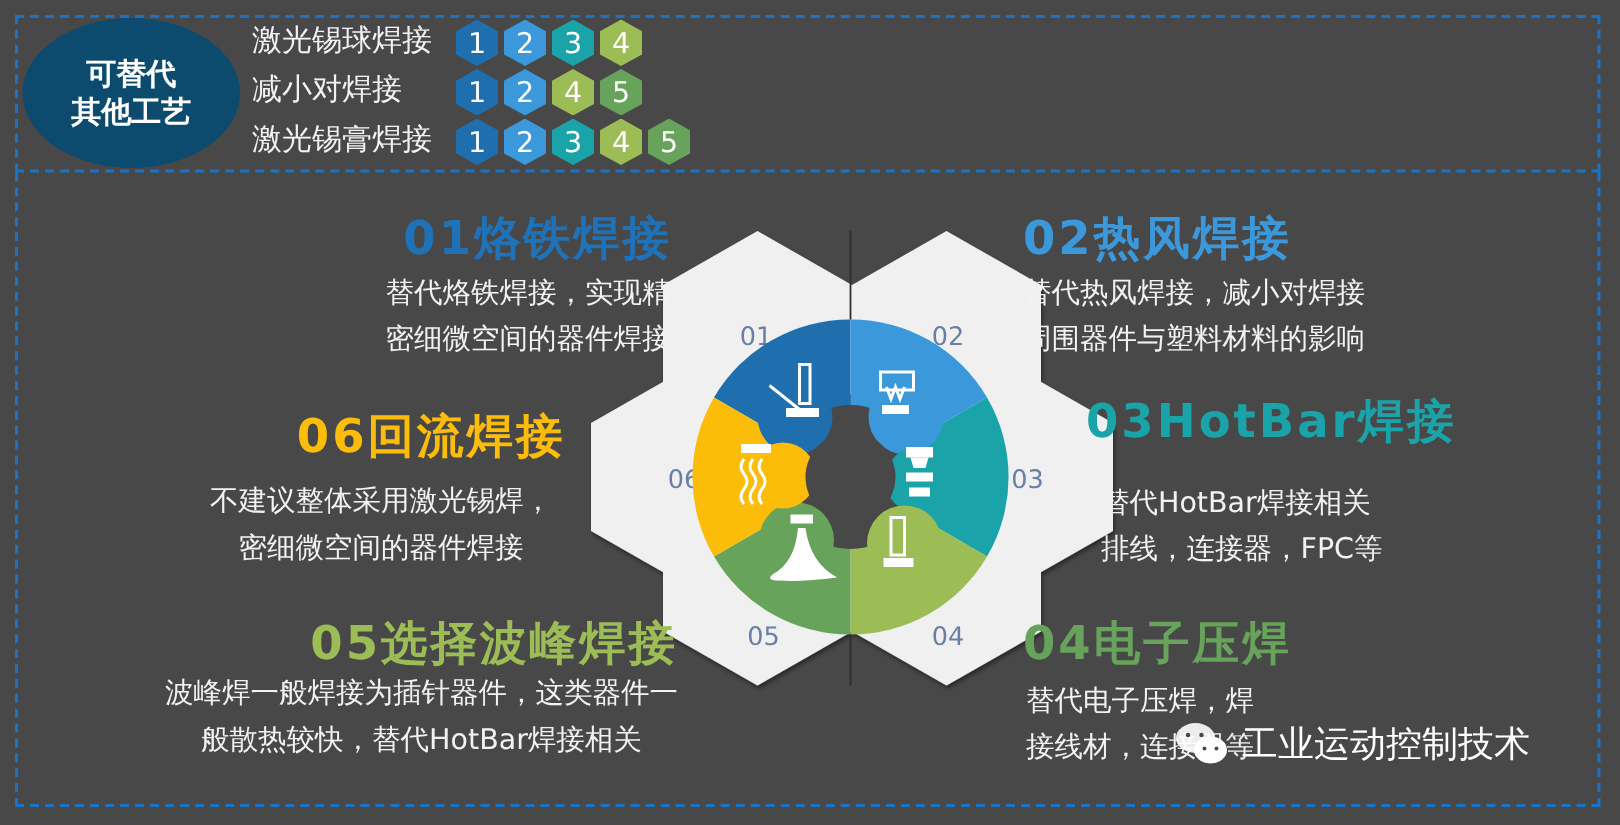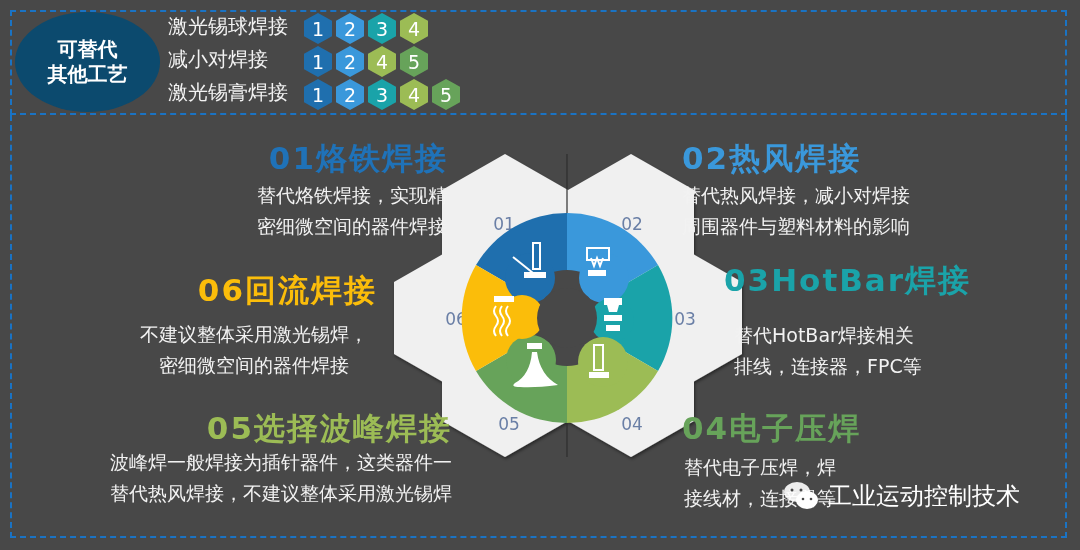--- a/index.html
+++ b/index.html
@@ -159,21 +159,21 @@
 
 <div class="title" style="left:682px; top:408px; color:#67a35a;">04电子压焊</div>
 <div class="desc" style="left:684px; top:452px;">
   <div>替代电子压焊，焊</div>
   <div>接线材，连接器等</div>
 </div>
 
 <div class="title r" style="right:628px; top:408px; color:#9cbc55;">05选择波峰焊接</div>
 <div class="desc r" style="right:628px; top:447px;margin-left:43px;">
   <div>波峰焊一般焊接为插针器件，这类器件一</div>
-  <div>替代热风焊接，不建议整体采用激光锡焊</div>
+  <div>般散热较快，替代HotBar焊接相关</div>
 </div>
 
 <div class="title r" style="right:703px; top:270px; color:#fbbd0a;margin-left:36px;">06回流焊接</div>
 <div class="desc r" style="right:712px; top:319px;">
   <div>不建议整体采用激光锡焊，</div>
   <div>密细微空间的器件焊接</div>
 </div>
 
 <div class="watermark">
   <svg class="wm-icon" viewBox="0 0 40 32">

